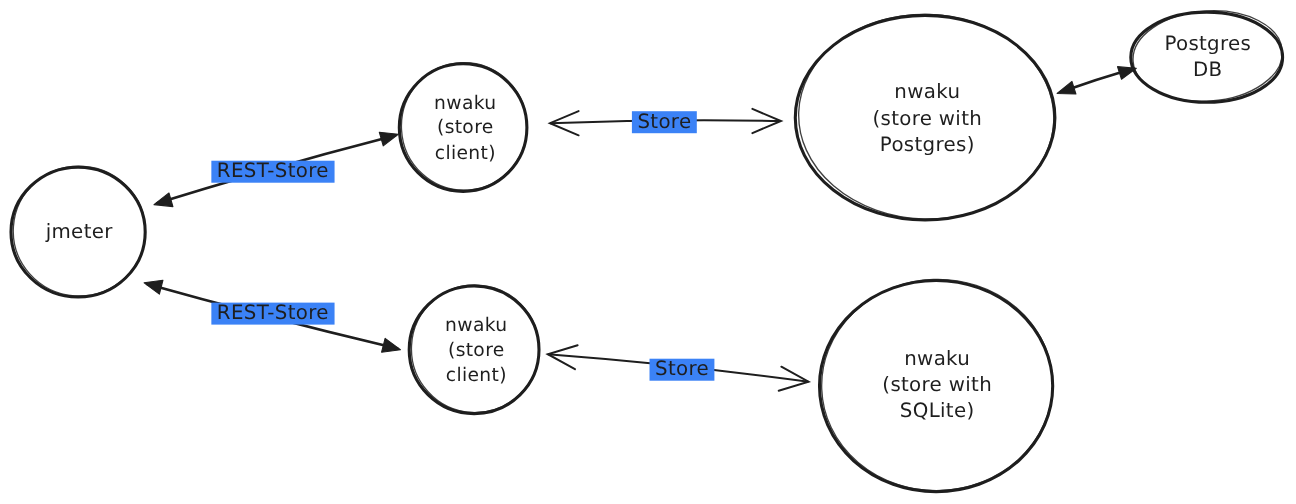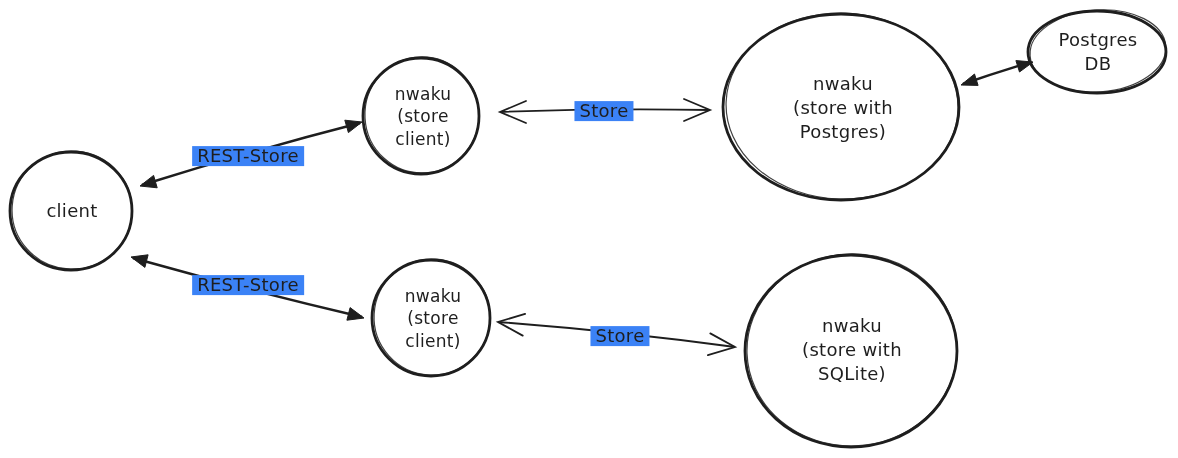--- a/index.html
+++ b/index.html
@@ -108,21 +108,21 @@
       <path class="head-open" d="M707.9,355.2 L735,347 L710.3,333.4"></path>
     </g>
 
     <g>
       <path class="edge-line edge-thick" d="M963,84 Q997,72 1031,62"></path>
       <polygon class="head-fill" points="961,85 978.1,85.4 974.5,74"></polygon>
       <polygon class="head-fill" points="1033,62 1019.5,72 1015.9,60.6"></polygon>
     </g>
   </svg>
 
-  <div class="label node-label big" style="left:72px; top:211px;">client</div>
+  <div class="label node-label big" style="left:72px; top:211px;">jmeter</div>
 
   <div class="label node-label" style="left:423px; top:117px;">nwaku
 (store
 client)</div>
 
   <div class="label node-label big" style="left:843px; top:108px;">nwaku
 (store with
 Postgres)</div>
 
   <div class="label node-label big" style="left:1098px; top:52px;">Postgres

